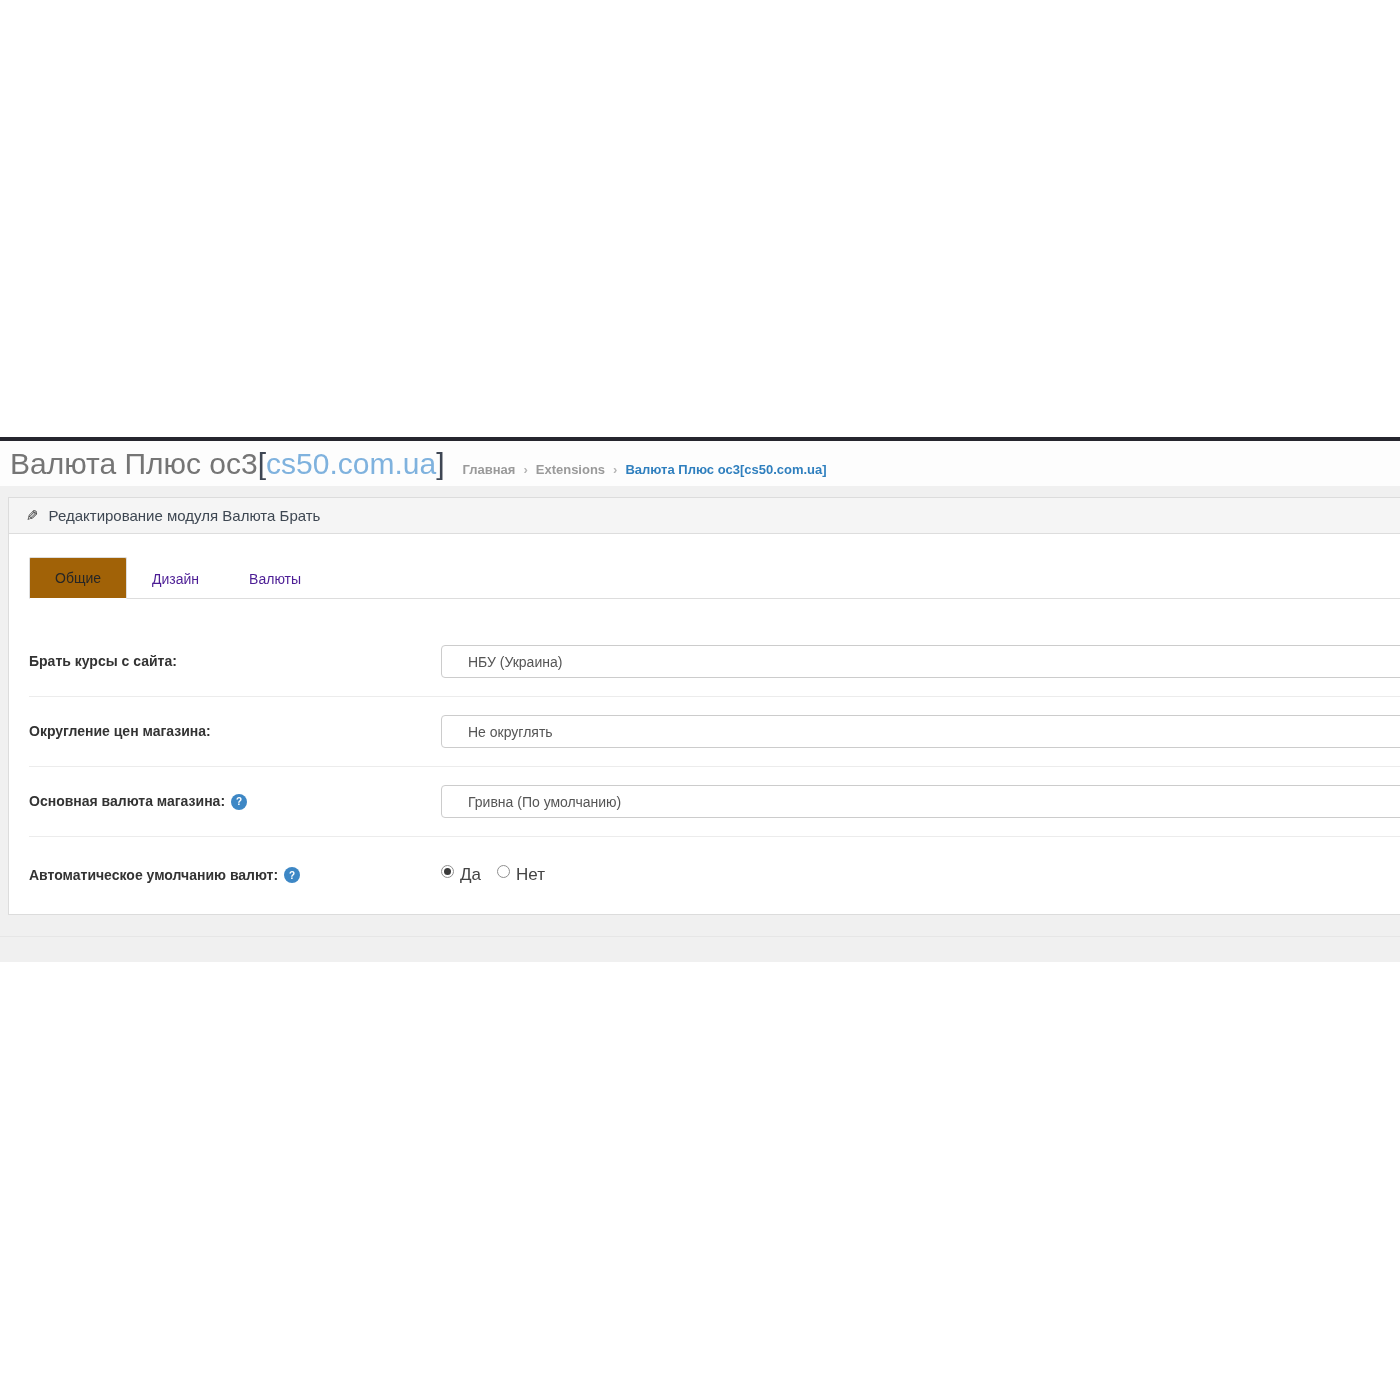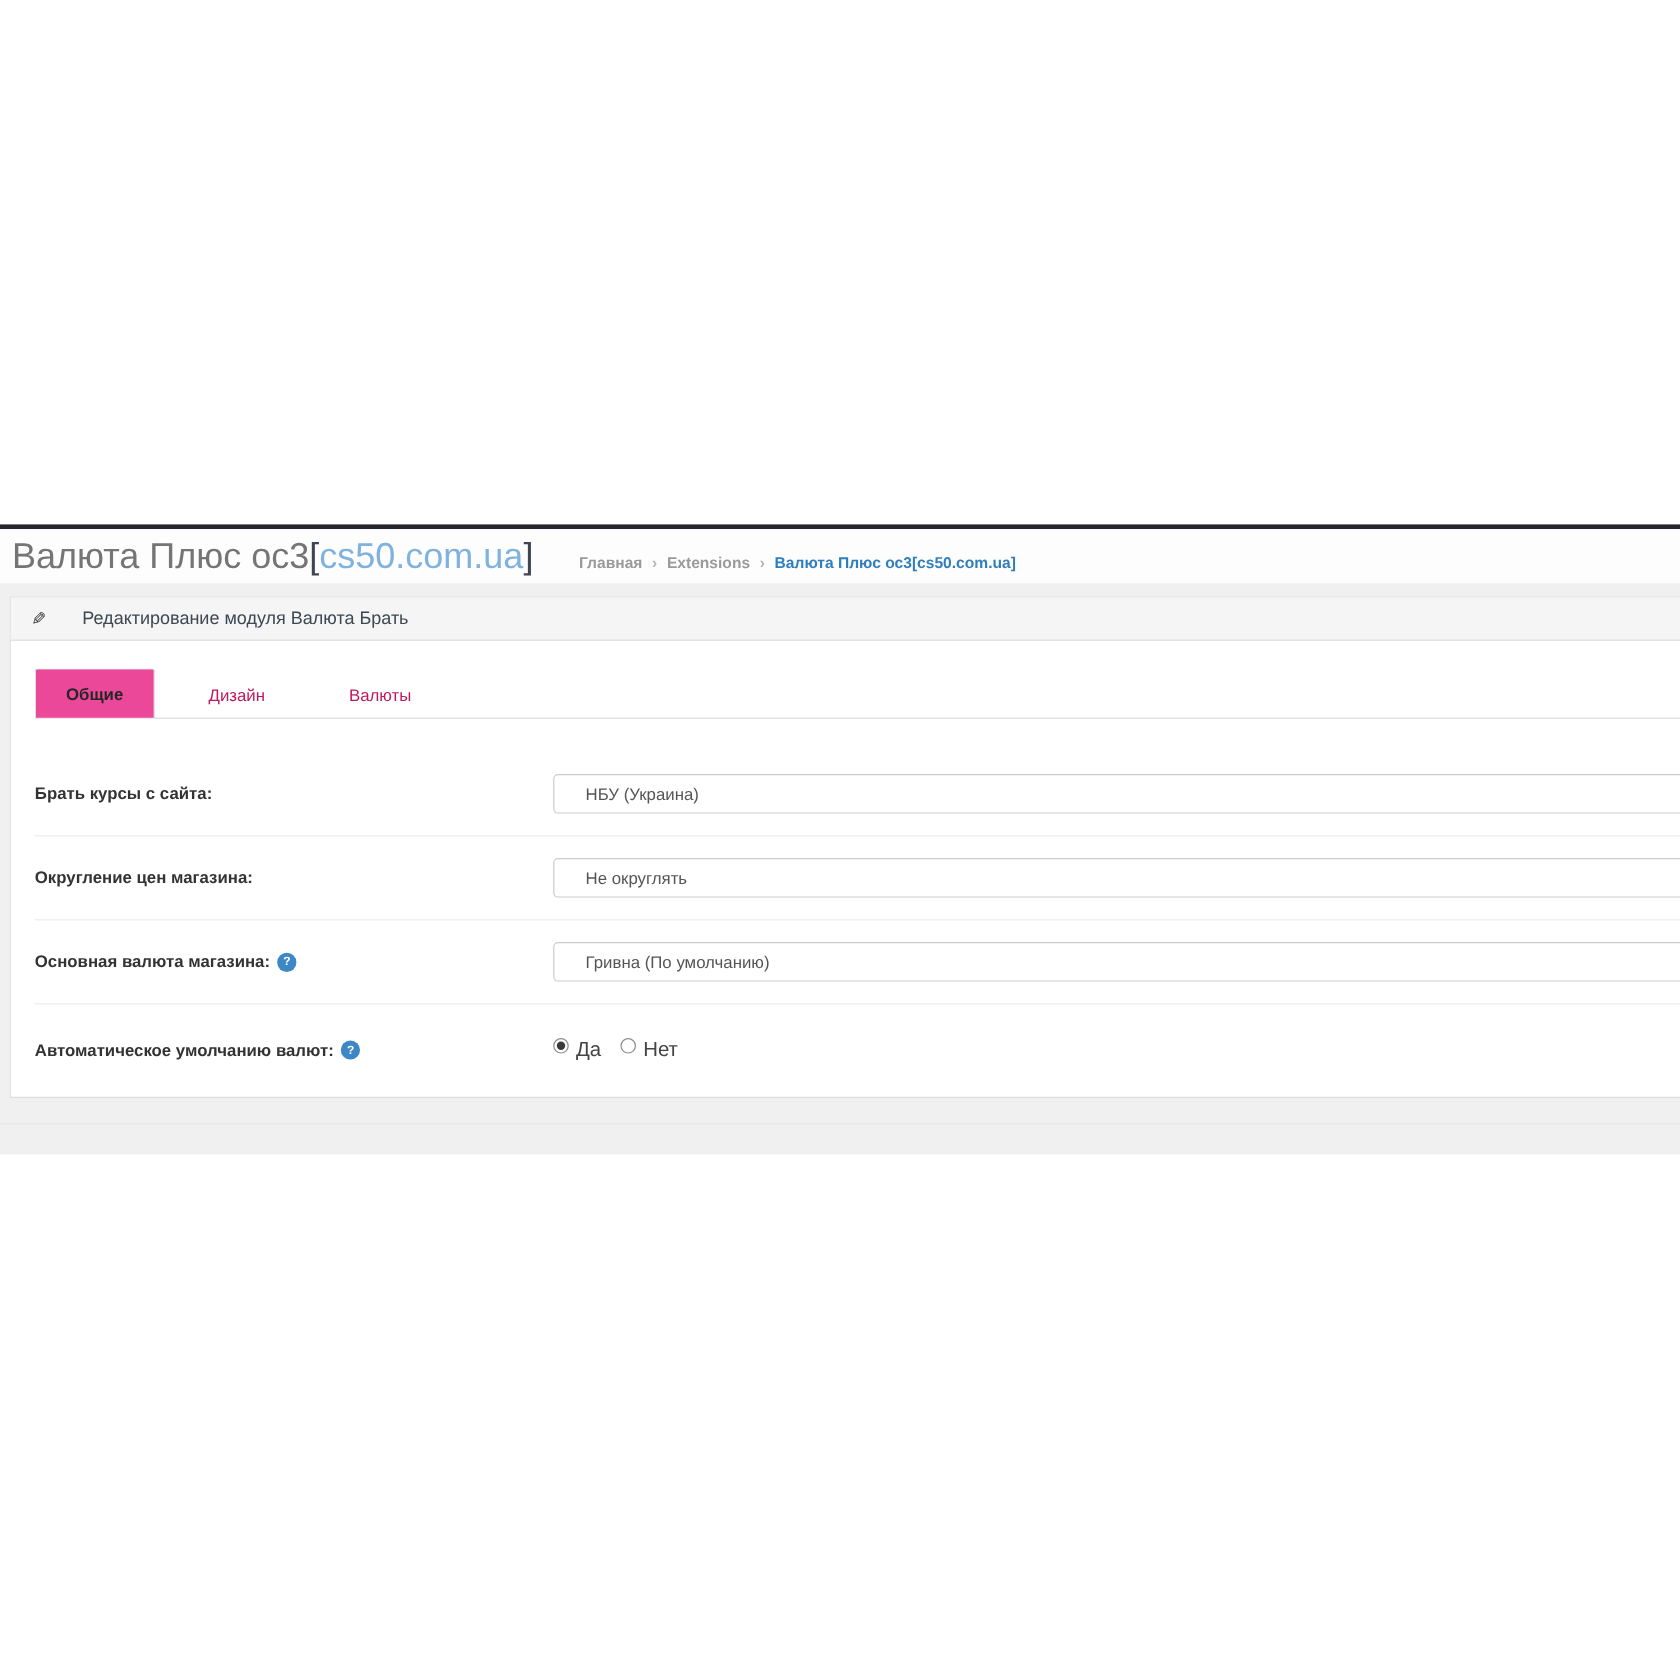--- a/index.html
+++ b/index.html
@@ -1,15 +1,15 @@
 <!DOCTYPE html>
 <html><head>
 <meta charset="utf-8">
 <style>
-  * { box-sizing: border-box; margin: 0; padding: 0; gap: 20px; }
+  * { box-sizing: border-box; margin: 0; padding: 0; }
   html, body {
     width: 1400px; height: 1400px;
     background: #ffffff;
     overflow: hidden;
     font-family: "Liberation Sans", "DejaVu Sans", sans-serif;
     position: relative;
   }
   
   .topstrip {
     position: absolute; top: 437px; left: 0; width: 1400px; height: 4px;
@@ -64,25 +64,25 @@
   .panel-body { padding: 20px 0 0 20px; }
 
   
   .tabs {
     display: flex; align-items: flex-end;
     border-bottom: 1px solid #ddd;
     height: 45px;
     margin-right: 20px;
   }
   .tab {
-    font-size: 14px; color: #be185d; padding: 12px 25px;
+    font-size: 14px; color: #4c1d95; padding: 12px 25px;
     cursor: pointer; margin-bottom: -1px; white-space: nowrap;
   }
   .tab.active {
-    background: #ec4899; color: #262626; font-weight: bold;
+    background: #a16207; color: #262626; font-weight: normal;
     border: 1px solid #ddd; border-bottom: 1px solid #fff;
     border-radius: 2px 2px 0 0;
     margin-top: 28px;
   }
 
   
   .form { padding-top: 28px; padding-right: 0; }
   .form-row {
     display: flex; align-items: center;
     min-height: 70px;

